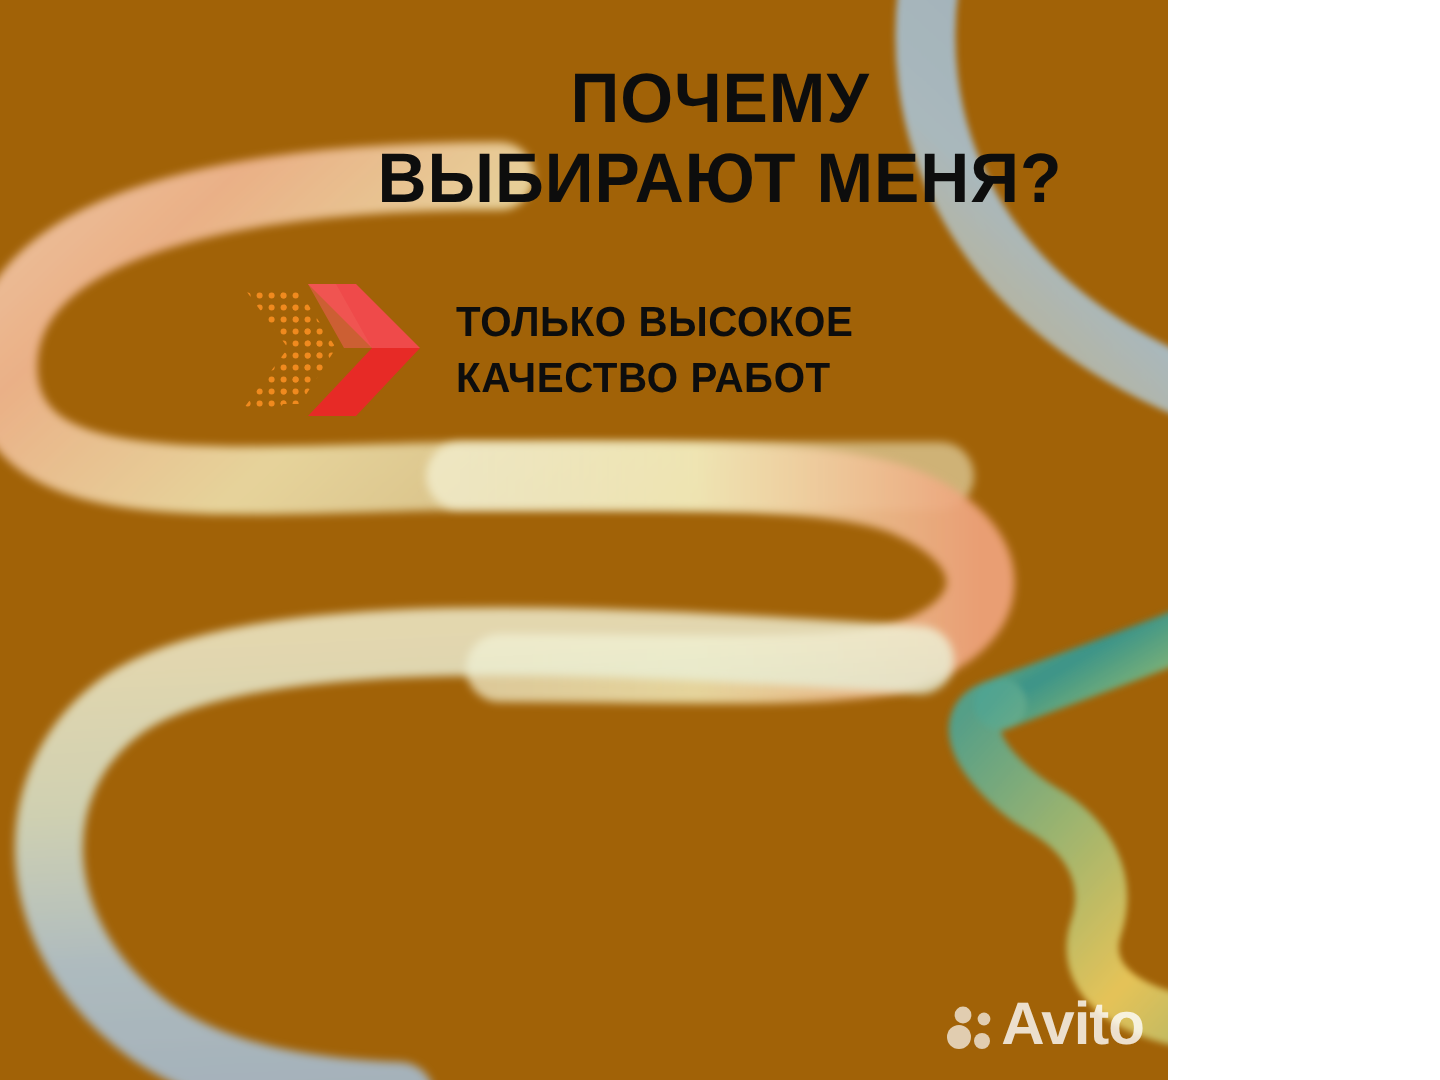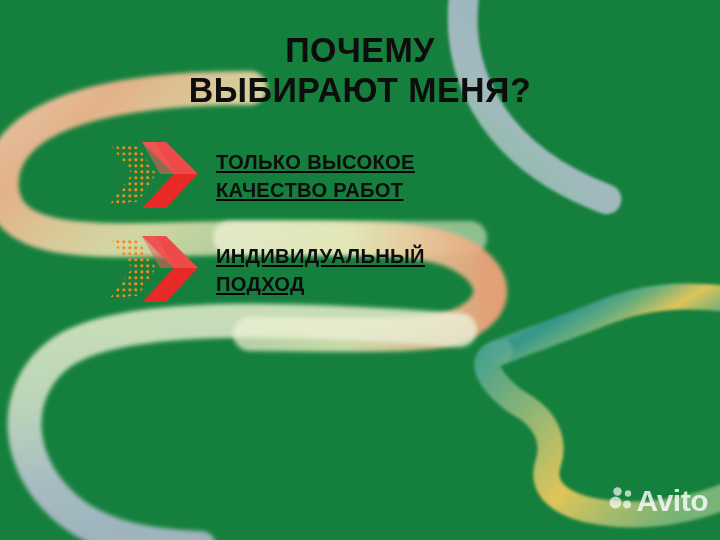--- a/index.html
+++ b/index.html
@@ -3,24 +3,24 @@
 <meta charset="utf-8">
 <title>Почему выбирают меня</title>
 <style>
   html,body{margin:0;padding:0;}
   body{
     background:#ffffff;
     font-family:"Liberation Sans", sans-serif;
   }
   .poster{
     position:relative;
-    width:720px;
+    width:584px;
     height:540px;
     overflow:hidden;
-    background:#15803d;
+    background:#a16207;
   }
 
   
   .bg-layer{
     position:absolute;
     inset:0;
     overflow:hidden;
     pointer-events:none;
   }
   .bg-layer svg{
@@ -50,24 +50,23 @@
     letter-spacing:0.5px;
     text-transform:uppercase;
     transform:scaleX(0.97);
     white-space:nowrap;
   }
 
   
   .features{
     position:absolute;
     top:140px;
-    left:104px;
+    left:116px;
     width:520px;
     z-index:5;
-    text-decoration:underline;
   }
   .feature-row{
     display:flex;
     align-items:center;
     height:72px;
     margin-bottom:22px;
   }
   .feature-row:last-child{margin-bottom:0;}
 
   .chevron-icon{
@@ -95,23 +94,23 @@
     text-transform:uppercase;
     transform:scaleX(0.96);
     transform-origin:left center;
     white-space:pre-line;
   }
 
   
   .watermark{
     position:absolute;
     right:12px;
-    bottom:24px;
+    bottom:12px;
     display:flex;
-    align-items:flex-start;
+    align-items:flex-end;
     z-index:6;
     opacity:0.80;
   }
   .watermark .wm-dots{
     width:26px;
     height:26px;
     margin-right:3px;
     flex:0 0 26px;
   }
   .watermark .wm-text{
@@ -229,35 +228,20 @@
           <polygon points="70,34 94,34 62,68 38,68" fill="#e72a26"></polygon>
           <polygon points="38,2 52,2 70,34 56,34" fill="#f05c58" opacity="0.55"></polygon>
         </svg>
       </span>
       <span class="feature-text">ТОЛЬКО ВЫСОКОЕ
 КАЧЕСТВО РАБОТ</span>
     </div>
 
 
 
-    <div class="feature-row">
-      <span class="chevron-icon">
-        <svg viewBox="0 0 100 72" xmlns="http://www.w3.org/2000/svg" aria-hidden="true">
-          <g fill="url(#halftone)">
-            <polygon points="6,4 24,4 46,34 24,64 6,64 28,34"></polygon>
-            <polygon points="22,6 34,6 52,34 34,62 22,62 40,34"></polygon>
-          </g>
-          <polygon points="38,2 62,2 94,34 70,34" fill="#ef4a4a"></polygon>
-          <polygon points="70,34 94,34 62,68 38,68" fill="#e72a26"></polygon>
-          <polygon points="38,2 52,2 70,34 56,34" fill="#f05c58" opacity="0.55"></polygon>
-        </svg>
-      </span>
-      <span class="feature-text">ИНДИВИДУАЛЬНЫЙ
-ПОДХОД</span>
-    </div>
 
   </div>
 
   <div class="watermark">
     <span class="wm-dots">
       <svg viewBox="0 0 26 26" xmlns="http://www.w3.org/2000/svg" aria-hidden="true">
         <circle cx="7.5" cy="16.5" r="6" fill="#ffffff" opacity="0.85"></circle>
         <circle cx="19" cy="18.5" r="4" fill="#ffffff" opacity="0.85"></circle>
         <circle cx="9.5" cy="5.5" r="4.2" fill="#ffffff" opacity="0.85"></circle>
         <circle cx="20" cy="7.5" r="3.2" fill="#ffffff" opacity="0.85"></circle>

